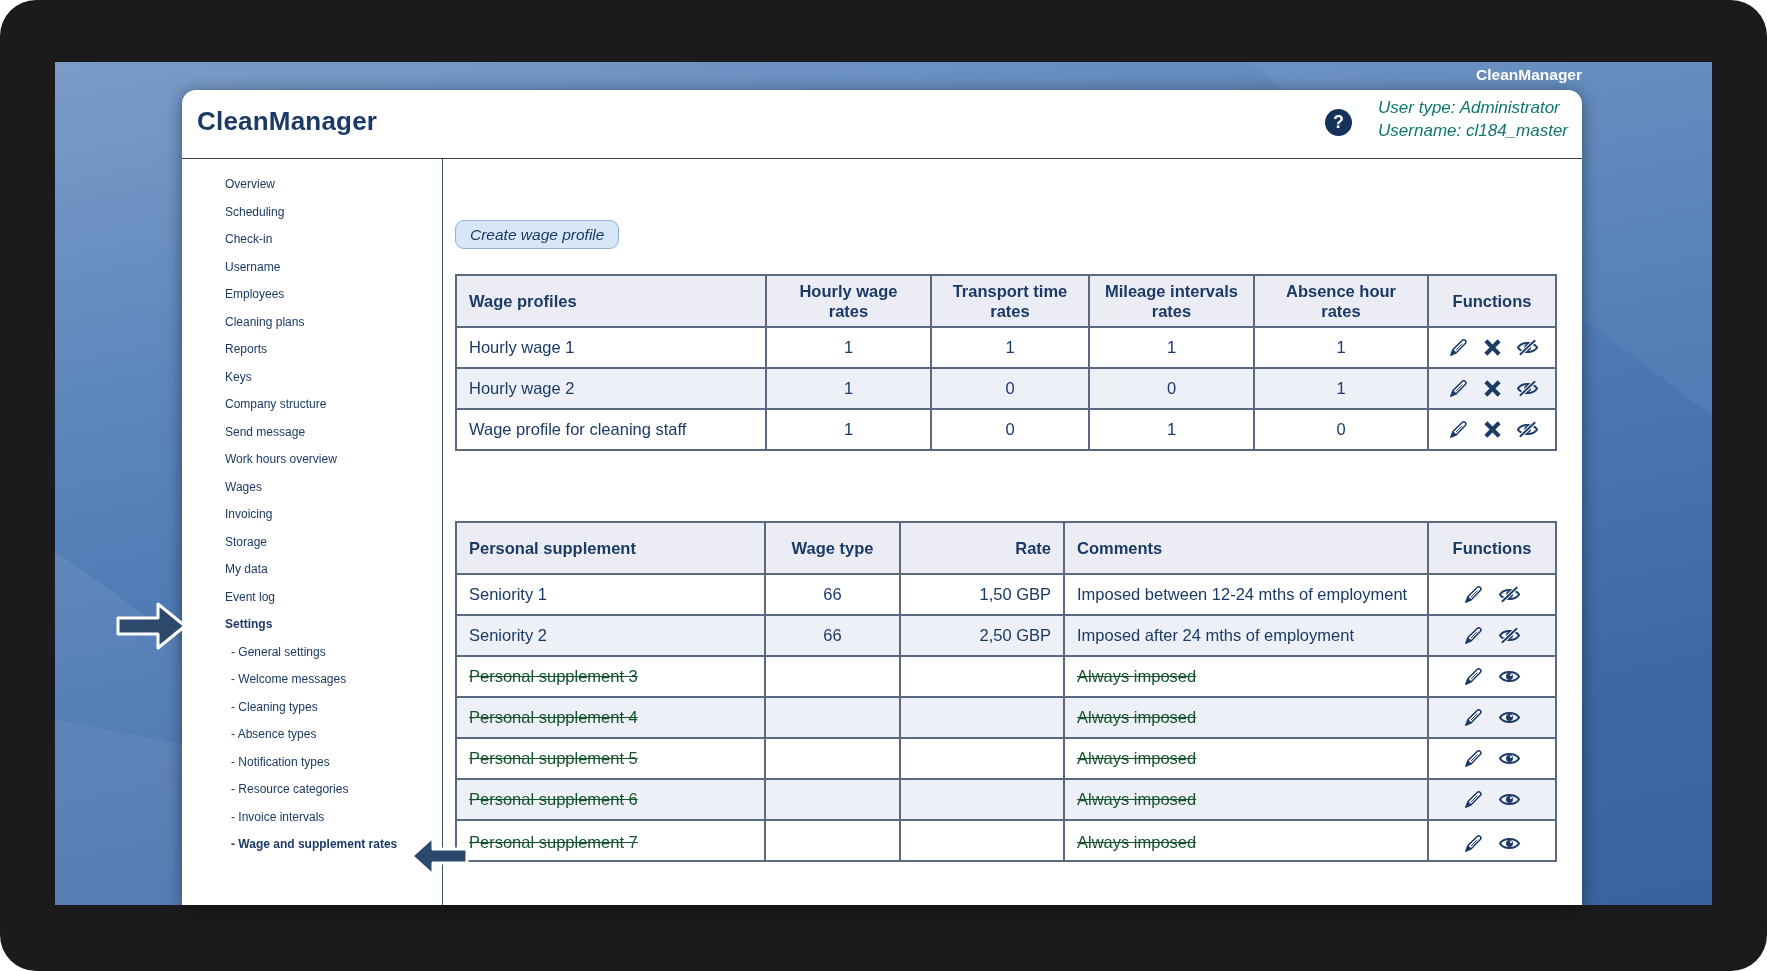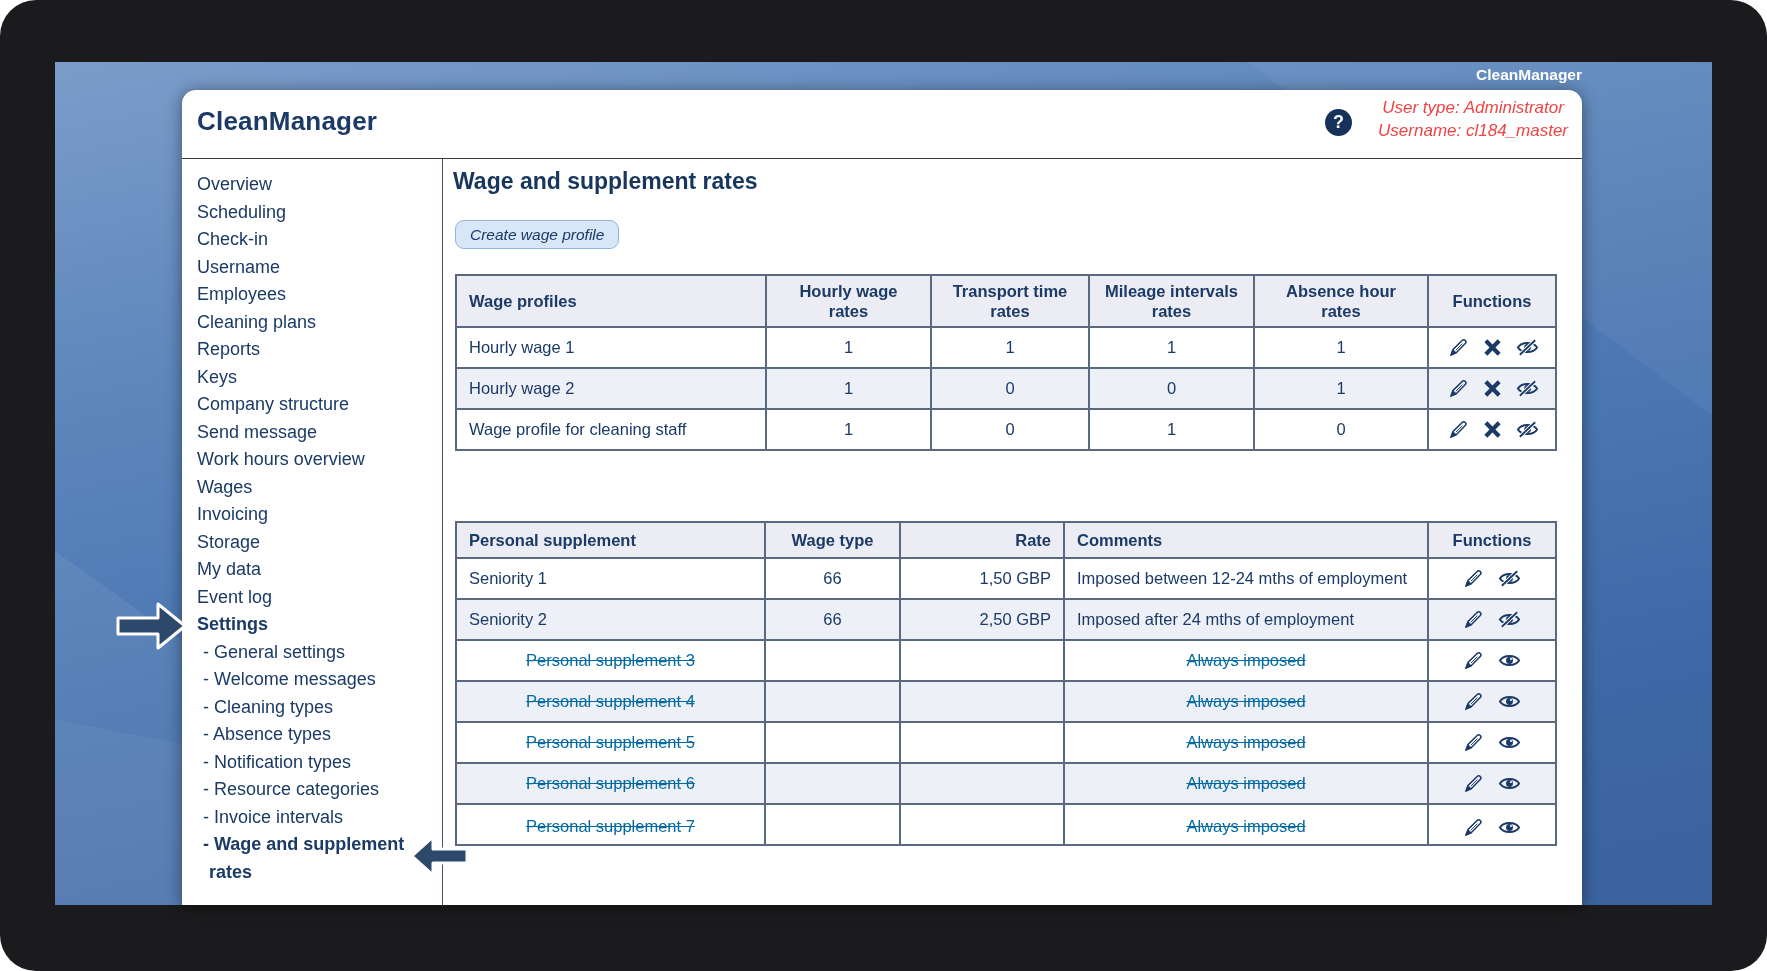--- a/index.html
+++ b/index.html
@@ -17,49 +17,49 @@
   .facet.f3 { background:rgba(255,255,255,.05); clip-path:polygon(72% 0, 100% 0, 100% 42%); }
 
   .os-label { position:absolute; top:66px; right:185px; color:#ffffff; font-weight:bold; font-size:15.5px; z-index:6; }
 
   .window { position:absolute; left:182px; top:90px; width:1400px; height:815px; background:#ffffff;
     border-radius:14px 14px 0 0; box-shadow:0 2px 16px rgba(0,0,0,.45); overflow:hidden; z-index:5; }
 
   .app-logo { position:absolute; left:15px; top:16px; font-size:26px; font-weight:bold; color:#1b3a66; letter-spacing:.2px; }
   .help-icon { position:absolute; right:230px; top:19px; width:27px; height:27px; border-radius:50%;
     background:#16325a; color:#fff; font-weight:bold; font-size:18px; text-align:center; line-height:27px; cursor:pointer; }
-  .user-info { position:absolute; right:14px; top:7px; text-align:center; font-style:italic; font-size:17px;
-    line-height:22.5px; color:#ef4444; }
+  .user-info { position:absolute; right:14px; top:7px; text-align:left; font-style:italic; font-size:17px;
+    line-height:22.5px; color:#0f766e; }
   .win-divider { position:absolute; left:0; right:0; top:68px; height:1px; background:#3a3a3a; }
 
   .sidebar { position:absolute; left:0; top:69px; width:260px; bottom:0; overflow:hidden; }
   .sidebar ul { list-style:none; padding:12px 0 0 15px; }
-  .sidebar li { font-size:18px; line-height:27.5px; color:#1b3a66; cursor:pointer; white-space:normal; width:232px; }
+  .sidebar li { font-size:12px; line-height:27.5px; color:#1b3a66; cursor:pointer; white-space:normal; width:232px;margin-left:28px; }
   .sidebar li.bold { font-weight:bold; }
   .sidebar li.sub { padding-left:12px; text-indent:-6px; }
   .sidebar-divider { position:absolute; left:260px; top:69px; bottom:0; width:1px; background:#44516b; }
 
   .main { position:absolute; left:261px; top:69px; right:0; bottom:0; }
   .page-title { position:absolute; left:10px; top:9px; font-size:23px; font-weight:bold; color:#17365d; }
   .create-btn { position:absolute; left:12px; top:61px; height:29px; padding:0 14px; background:#d8e7f7;
     border:1px solid #8fb3d9; border-radius:9px; color:#1b3a66; font-size:15.5px;
     font-family:"Liberation Sans", sans-serif; cursor:pointer;font-style:italic; }
 
   table { border-collapse:collapse; table-layout:fixed; width:1100px; font-size:16.5px; color:#1b3a66;
     position:absolute; left:12px; background:#fff; }
   #wage-profiles-table { top:115px; }
   #personal-supplements-table { top:362px; }
   th, td { border:2px solid #5a6880; padding:0 12px; vertical-align:middle; overflow:hidden; }
   thead th { background:#ecedf4; font-weight:bold; height:52px; line-height:20px; }
-  #personal-supplements-table thead th { height:36px; }
+  #personal-supplements-table thead th { height:52px; }
   tbody tr { height:41px; }
   tbody tr.alt td { background:#eef0f7; }
   td { line-height:19px; }
   .al { text-align:left; } .ac { text-align:center; } .ar { text-align:right;padding-left:24px; }
-  .struck { color:#0369a1; text-decoration:line-through;text-align:center; }
+  .struck { color:#14532d; text-decoration:line-through; }
   tr.partial td { vertical-align:top; padding-top:12px; }
   .fn-cell { text-align:center; white-space:nowrap; }
   .fn-cell .ic { display:inline-block; vertical-align:middle; margin:0 7px; cursor:pointer; }
   .fn-cell svg { display:block; }
 
   .anno-arrow { position:absolute; z-index:9; }
 </style>
 </head>
 <body>
 
@@ -107,21 +107,20 @@
           <li class="sub ">- Absence types</li>
           <li class="sub ">- Notification types</li>
           <li class="sub ">- Resource categories</li>
           <li class="sub ">- Invoice intervals</li>
           <li class="sub bold">- Wage and supplement rates</li>
         </ul>
     </nav>
     <div class="sidebar-divider"></div>
 
     <div class="main">
-      <div class="page-title">Wage and supplement rates</div>
       <button class="create-btn">Create wage profile</button>
 
       <table id="wage-profiles-table">
         <colgroup>
           <col style="width:310px">
             <col style="width:165px">
             <col style="width:158px">
           <col style="width:165px">
             <col style="width:174px">
             <col style="width:128px">

